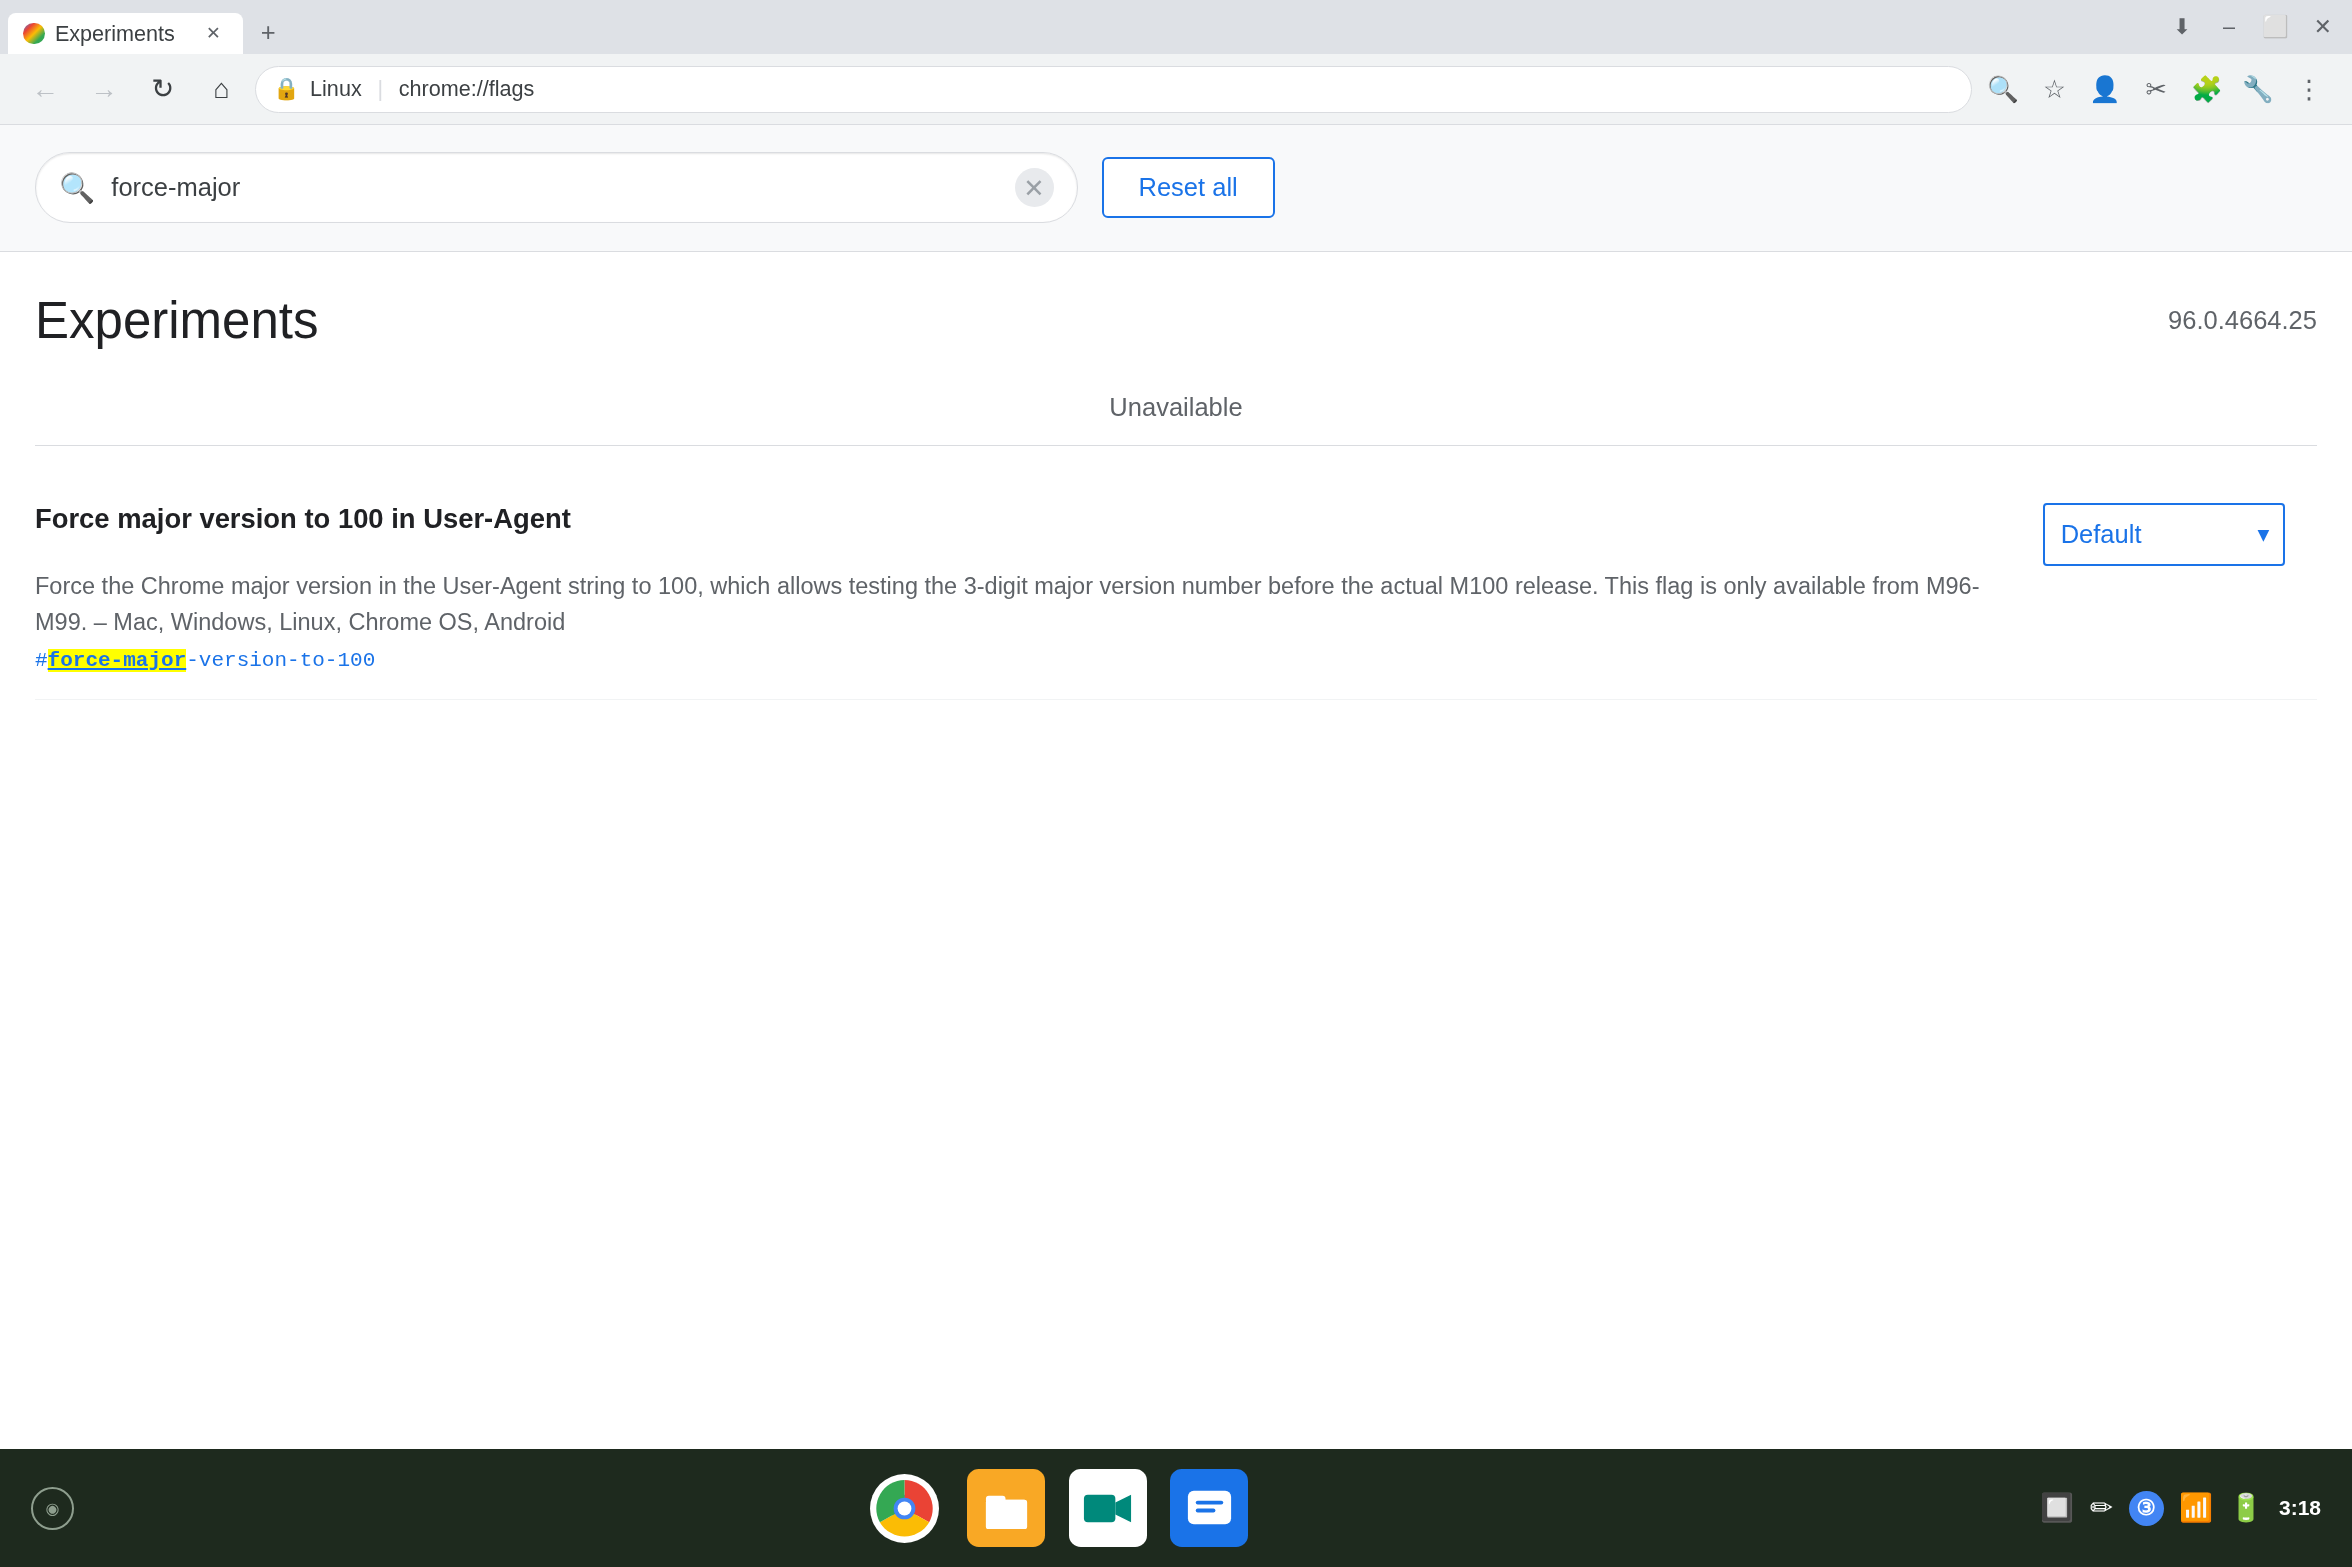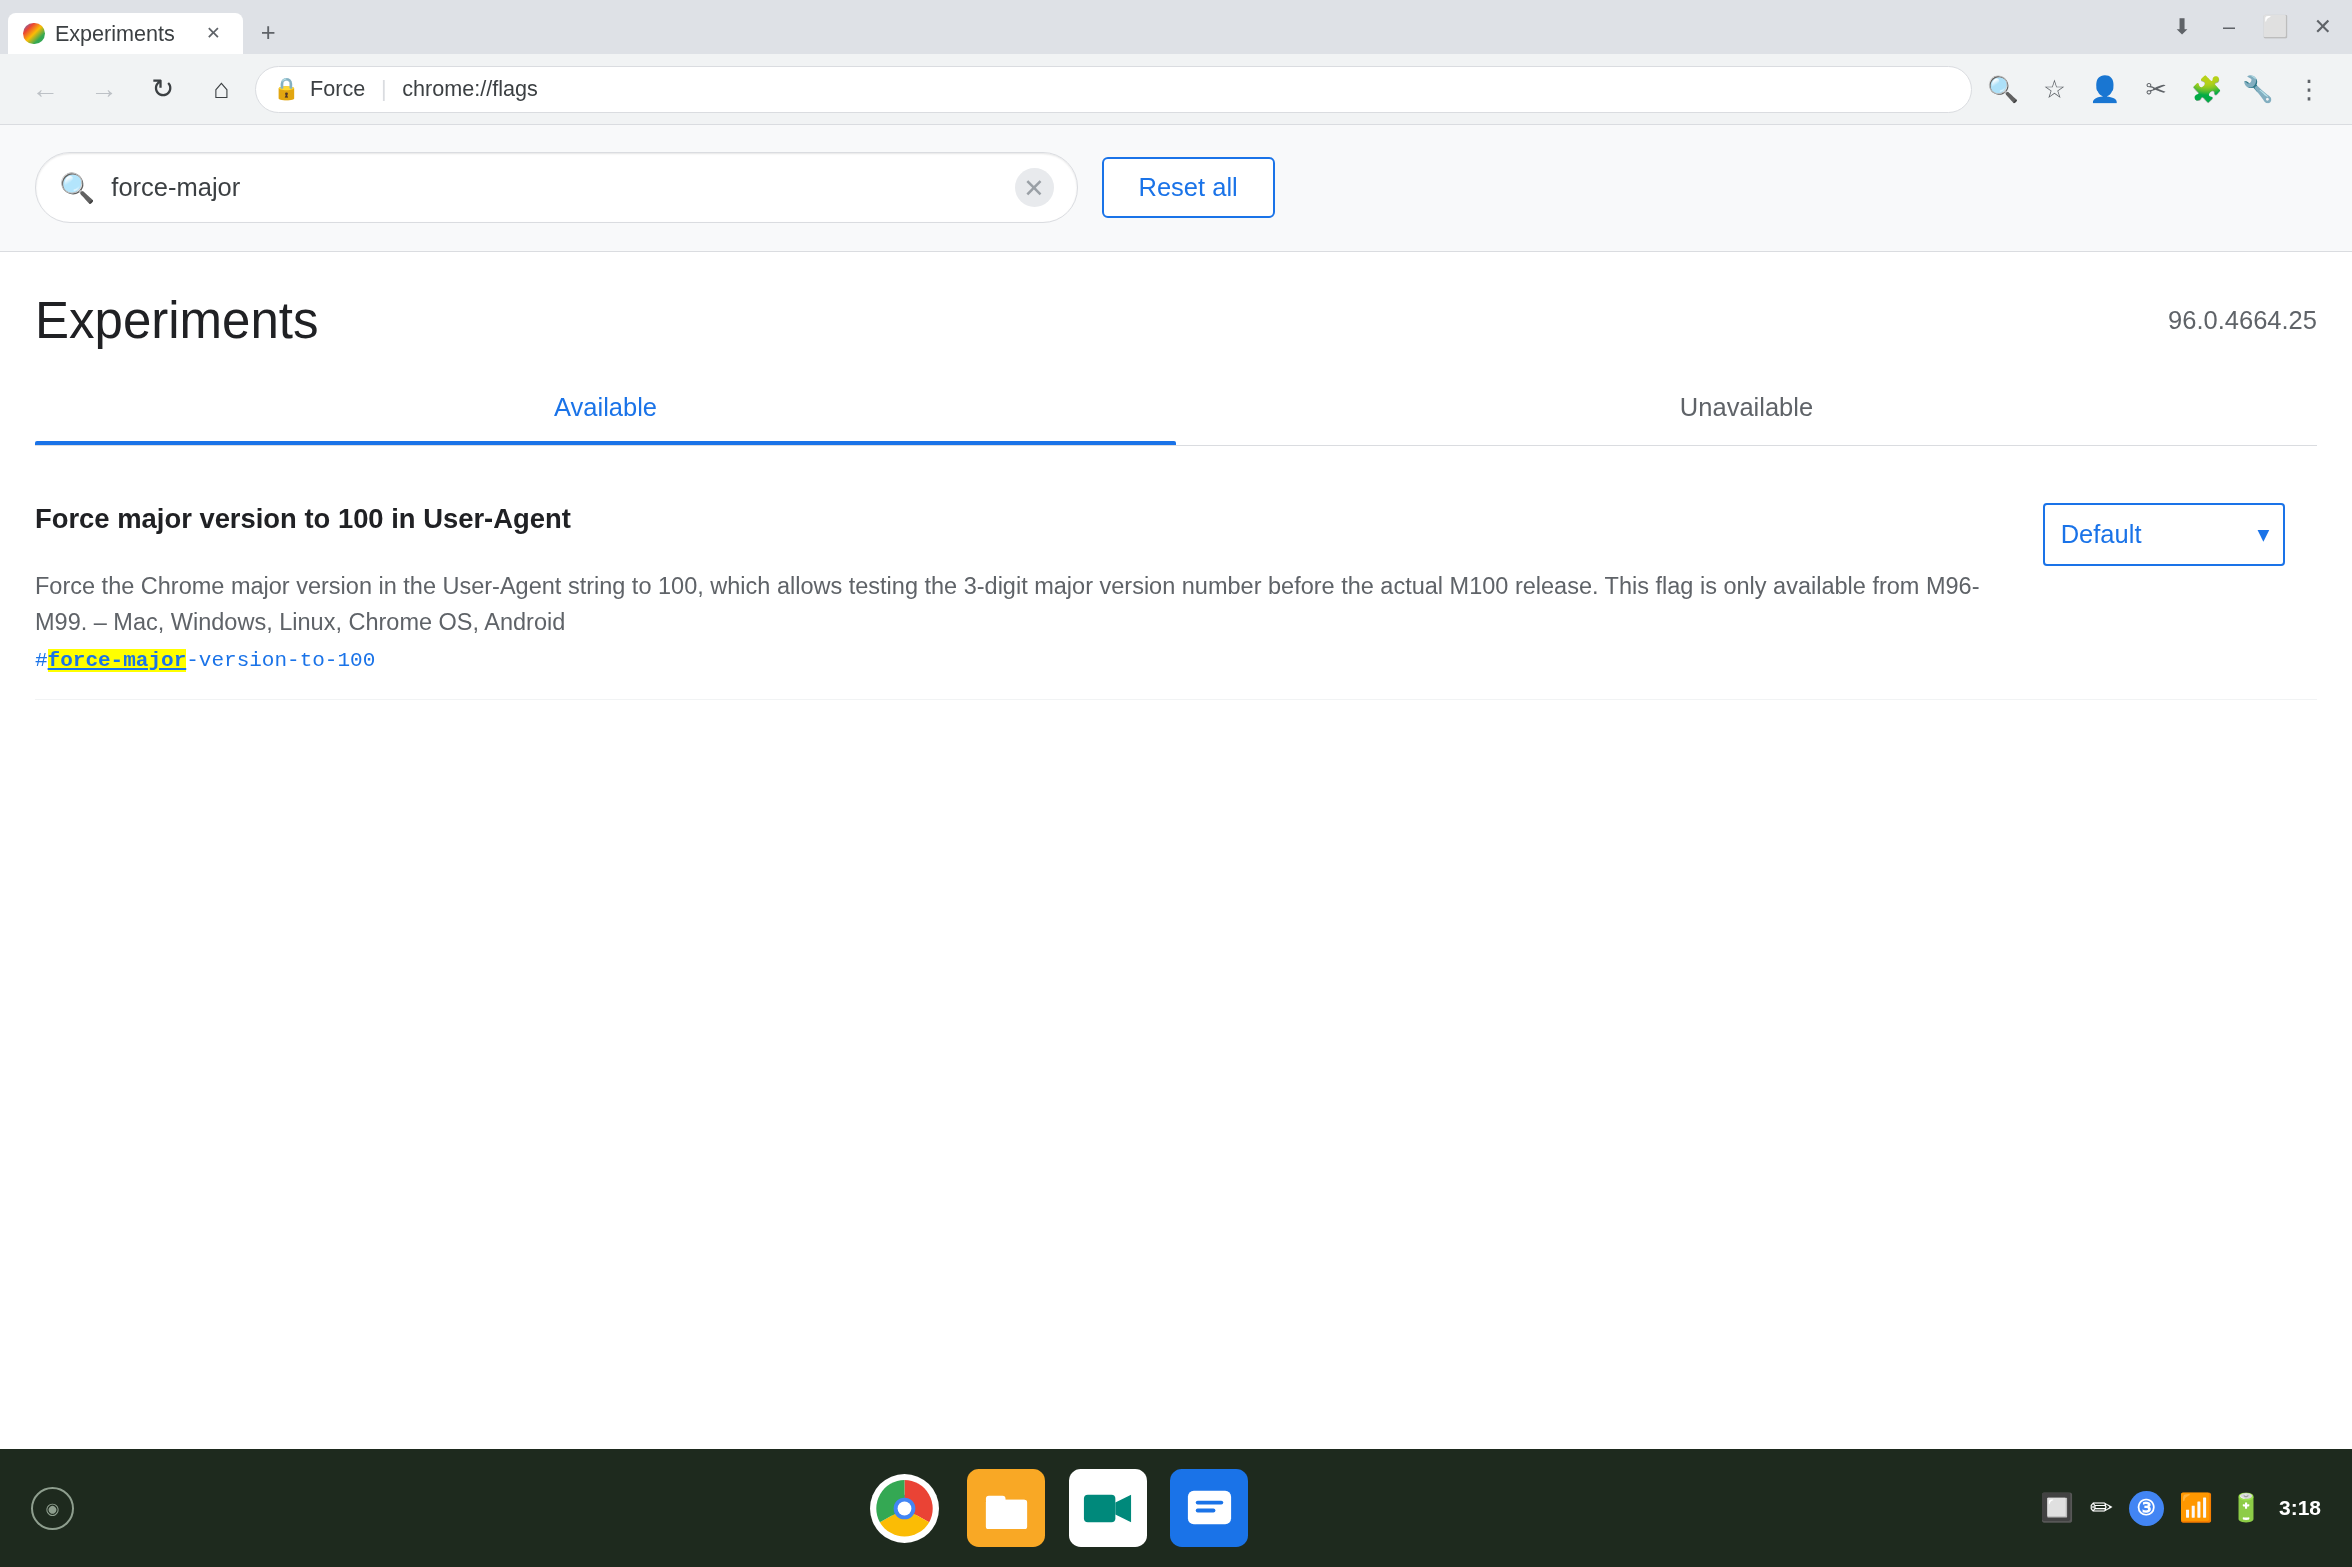--- a/index.html
+++ b/index.html
@@ -101,21 +101,21 @@
     </div>
   </div>
 
   <div class="toolbar">
     <div class="nav-btn disabled">←</div>
     <div class="nav-btn disabled">→</div>
     <div class="nav-btn">↻</div>
     <div class="nav-btn">⌂</div>
     <div class="address-bar">
       <span class="address-lock">🔒</span>
-      <span class="address-brand">Force</span>
+      <span class="address-brand">Linux</span>
       <span class="address-sep">|</span>
       <span class="address-url">chrome://flags</span>
     </div>
     <div class="toolbar-icons">
       <div class="toolbar-icon">🔍</div>
       <div class="toolbar-icon">☆</div>
       <div class="toolbar-icon">👤</div>
       <div class="toolbar-icon">✂</div>
       <div class="toolbar-icon">🧩</div>
       <div class="toolbar-icon">🔧</div>
@@ -135,21 +135,20 @@
     </div>
 
     <div class="experiments-main">
       <div class="experiments-header">
         <h1 class="experiments-title">Experiments</h1>
         <span class="experiments-version">96.0.4664.25</span>
       </div>
 
       <div class="tabs-section">
         <div class="tabs-nav">
-          <div class="tab-nav-item active">Available</div>
           <div class="tab-nav-item">Unavailable</div>
         </div>
       </div>
 
       <div class="flags-list">
         <div class="flag-item">
           <div class="flag-content">
             <div class="flag-title">Force major version to 100 in User-Agent</div>
             <div class="flag-description">Force the Chrome major version in the User-Agent string to 100, which allows testing the 3-digit major version number before the actual M100 release. This flag is only available from M96-M99. – Mac, Windows, Linux, Chrome OS, Android</div>
             <a class="flag-link">

